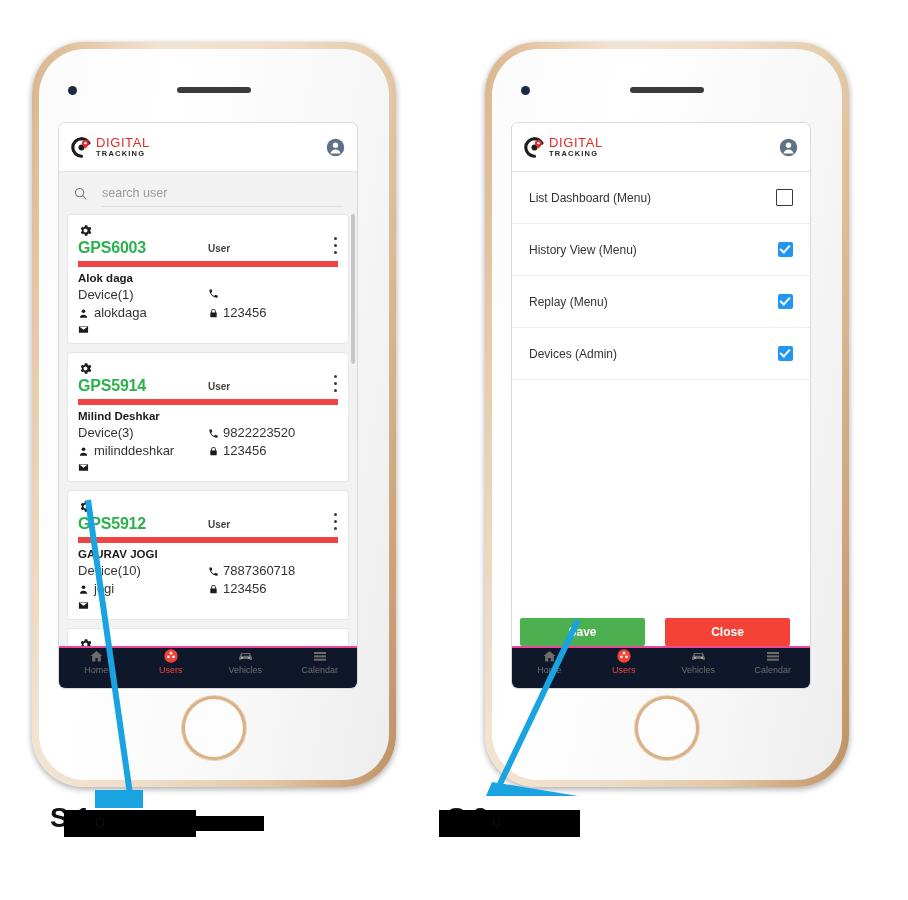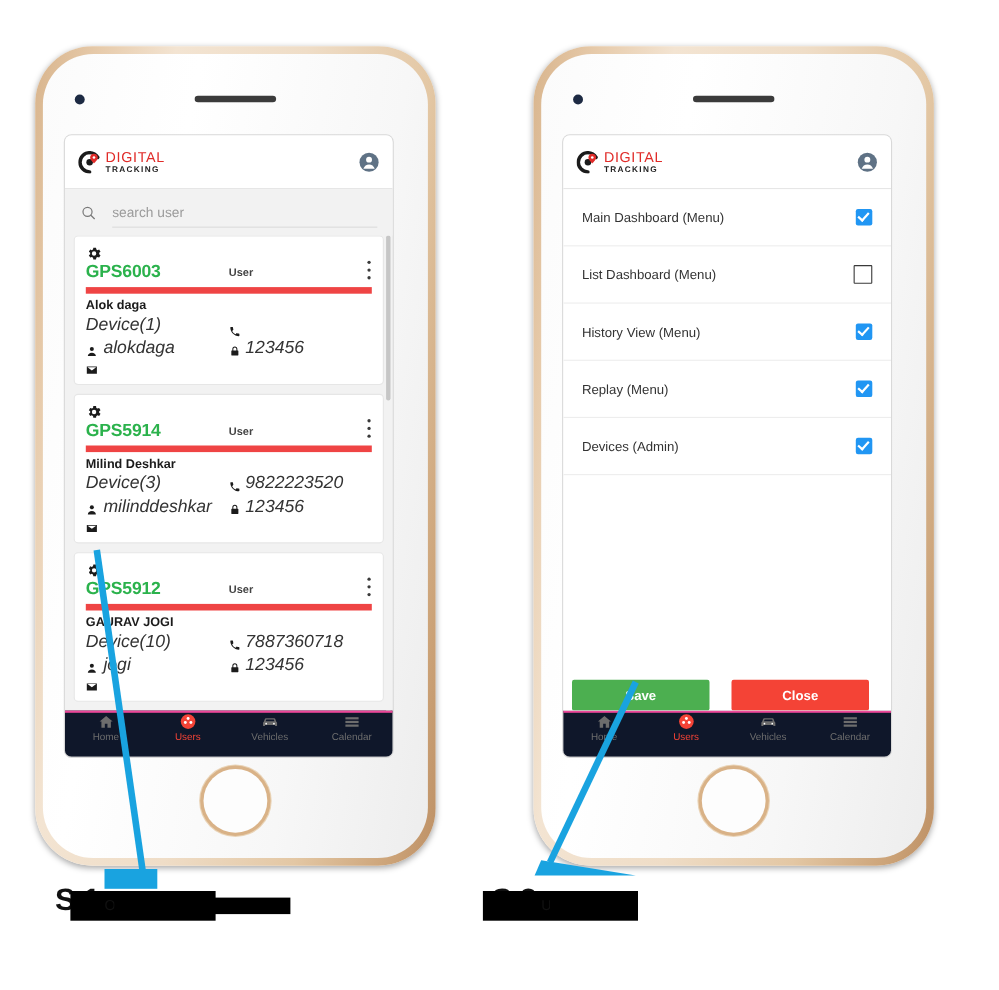--- a/index.html
+++ b/index.html
@@ -90,21 +90,21 @@
   }
   .ucard-top{position:relative;padding-bottom:4px;border-bottom:6px solid #ef4444;}
   .gear{width:15px;height:15px;display:block;}
   .ucard-idrow{display:flex;align-items:center;margin-top:1px;}
   .gps-id{font-size:16px;font-weight:700;color:#2bb24c;letter-spacing:-.2px;}
   .role{font-size:10px;color:#444;margin-left:62px;font-weight:bold;}
   .kebab{position:absolute;right:0;top:14px;width:4px;height:17px;}
   .kebab i{display:block;width:3px;height:3px;border-radius:50%;background:#3a3a3a;margin-bottom:4px;}
   .ucard-body{padding-top:5px;}
   .uname{font-size:11.5px;font-weight:700;color:#1b1b1b;margin-bottom:3px;}
-  .urow{display:flex;font-size:16px;color:#333;margin-bottom:3px;align-items:flex-end;font-style:italic;}
+  .urow{display:flex;font-size:13px;color:#333;margin-bottom:3px;align-items:flex-start;}
   .ucol-l{width:50%;display:flex;align-items:center;gap:5px;}
   .ucol-r{width:50%;display:flex;align-items:center;gap:4px;}
   .mini{width:11px;height:11px;flex:none;}
   .ucard-partial{
     background:#ffffff;border:1px solid #e6e6e6;border-radius:4px;
     padding:8px 10px;height:9px;overflow:hidden;
   }
 
   
   .perm-area{flex:1;background:#ffffff;overflow:hidden;position:relative;}
@@ -483,24 +483,20 @@
           <svg viewBox="0 0 24 24" width="19" height="19">
             <circle cx="12" cy="12" r="11" fill="#5f7285"></circle>
             <circle cx="12" cy="9" r="3.4" fill="#ffffff"></circle>
             <path d="M5.5 19.5c1.1-3.3 3.5-4.9 6.5-4.9s5.4 1.6 6.5 4.9z" fill="#ffffff"></path>
           </svg>
         </span>
       </div>
 
       <div class="perm-area">
         <div class="perm-row">
-          <span class="perm-label">Main Dashboard  (Menu)</span>
-          <span class="cb on"></span>
-        </div>
-        <div class="perm-row">
           <span class="perm-label">List Dashboard  (Menu)</span>
           <span class="cb off"></span>
         </div>
         <div class="perm-row">
           <span class="perm-label">History View  (Menu)</span>
           <span class="cb on"></span>
         </div>
         <div class="perm-row">
           <span class="perm-label">Replay  (Menu)</span>
           <span class="cb on"></span>

